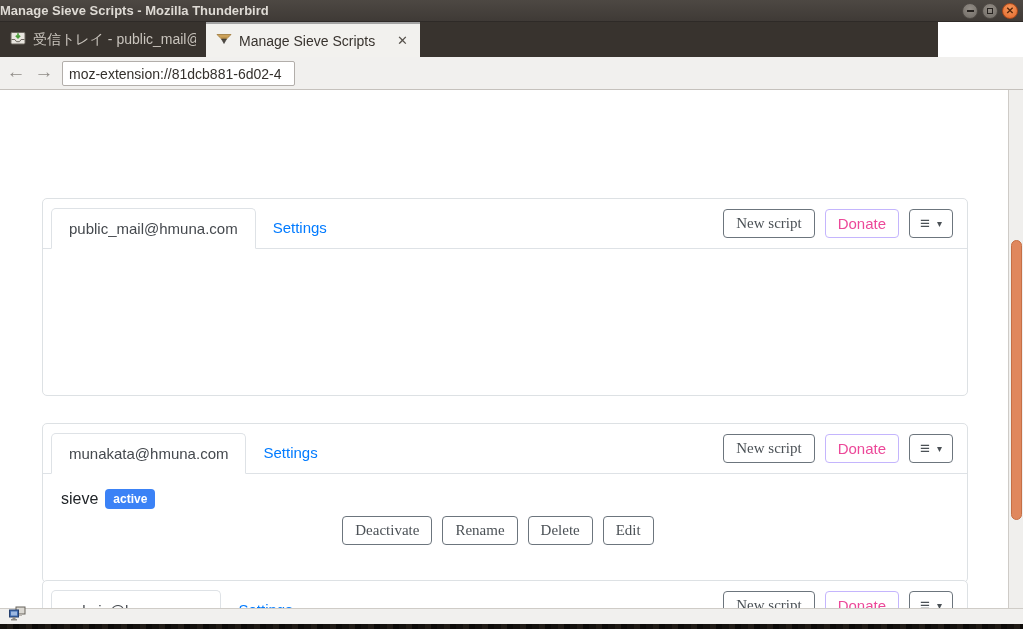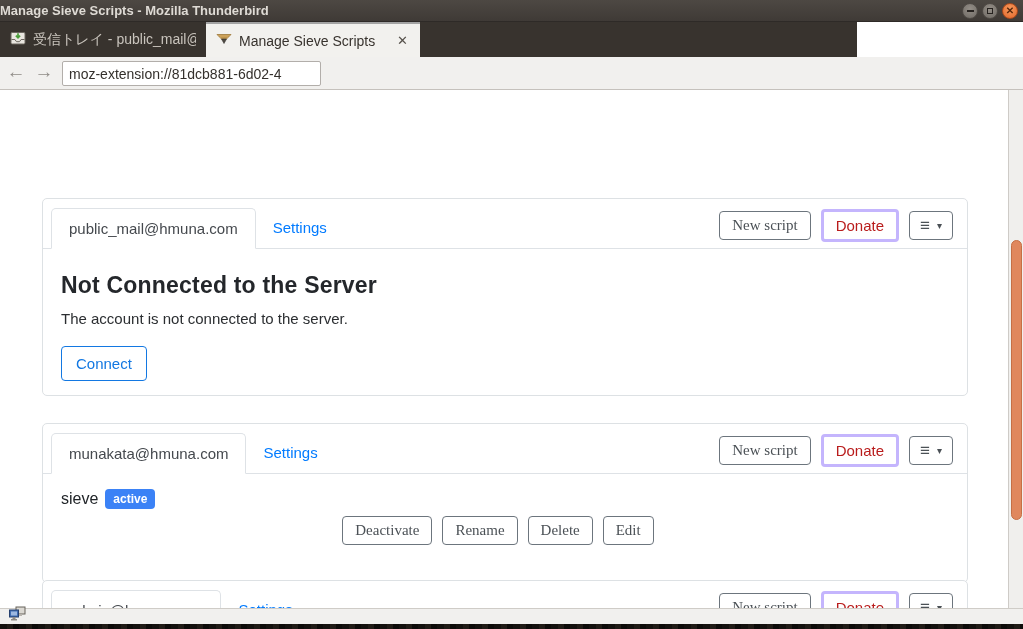--- a/index.html
+++ b/index.html
@@ -14,35 +14,35 @@
     text-align:left; color:#dfdbd5; font-size:13px; font-weight:bold; }
   .win-controls { position:absolute; right:5px; top:3px; display:flex; gap:4px; }
   .wbtn { width:16px; height:16px; border-radius:50%; display:flex; align-items:center; justify-content:center;
     font-size:10px; line-height:1; }
   .wbtn.gray { background:radial-gradient(circle at 50% 35%, #948e87, #6e6963); border:1px solid #4f4a45; color:#26221f; }
   .wbtn.close { background:radial-gradient(circle at 50% 35%, #f69a5d, #e2662a); border:1px solid #a8491c; color:#57270b; font-weight:bold; }
   .max-square { width:6px; height:6px; border:1px solid #26221f; display:inline-block; }
   .min-dash { width:7px; height:0; border-top:2px solid #26221f; display:inline-block; }
 
   
-  .tabbar { position:absolute; left:0; top:22px; width:857px; height:35px; background:#38332e; }
+  .tabbar { position:absolute; left:0; top:22px; width:938px; height:35px; background:#38332e; }
   .btab { position:absolute; top:0; height:35px; display:flex; align-items:center; gap:7px; padding:0 10px; }
   .btab.inactive { left:0; width:206px; color:#c9c4bd; overflow:hidden; white-space:nowrap; }
   .btab.active { left:206px; width:214px; background:#f2f1ee; color:#38332e;
     border-top:2px solid #a3a3a3; }
   .btab .tlabel { font-size:14px; white-space:nowrap; overflow:hidden; }
   .tab-close { margin-left:auto; color:#55504a; font-size:13px; padding:0 2px; }
 
   
   .navbar { position:absolute; left:0; top:57px; width:1023px; height:33px; background:#f1f0ee;
     border-bottom:1px solid #c5c1bc; }
   .nav-arrow { position:absolute; top:4px; font-size:19px; color:#8f8b86; width:24px; text-align:center; }
   .nav-back { left:4px; }
   .nav-fwd { left:32px; }
-  .urlbox { position:absolute; left:62px; top:4px; width:259px; height:25px; background:#fff;
+  .urlbox { position:absolute; left:62px; top:4px; width:233px; height:25px; background:#fff;
     border:1px solid #b2aeaa; border-radius:2px; font-family:inherit; font-size:14px; color:#34302c; padding:0 6px; }
 
   
   .content { position:absolute; left:0; top:90px; width:1023px; height:534px; background:#fff; }
 
   
   .scrollbar { position:absolute; right:0; top:90px; width:15px; height:518px; background:#f0efed;
     border-left:1px solid #cecbc7; }
   .scroll-thumb { position:absolute; left:2px; top:150px; width:11px; height:280px;
     background:#e0875d; border:1px solid #c56f45; border-radius:6px; }
@@ -56,21 +56,21 @@
   .card-tabs { position:relative; display:flex; align-items:flex-end; padding:8px 8px 0 8px;
     border-bottom:1px solid #dee2e6; }
   .acct-tab { background:#fff; border:1px solid #dee2e6; border-bottom:1px solid #fff;
     border-radius:5px 5px 0 0; padding:11px 17px; font-size:15px; color:#45494e; margin-bottom:-1px; }
   .settings-link { padding:12px 17px; font-size:15px; color:#027bff; }
   .head-actions { position:absolute; top:10px; right:14px; display:flex; gap:10px; align-items:center; }
 
   .btn { display:inline-flex; align-items:center; justify-content:center; background:#fff;
     border-radius:4px; font-size:15px; padding:5px 12px; font-family:inherit; white-space:nowrap; }
   .btn-sec { border:1px solid #6c757d; color:#4b5156;font-family:Liberation Serif, serif; }
-  .btn-info { border:3px solid #c4b5fd; color:#b91c1c; }
+  .btn-info { border:1px solid #c4b5fd; color:#ec4899; }
   .btn-primary-o { border:1px solid #1378e2; color:#1378e2; font-size:15px; padding:8px 14px; }
   .btn-drop { border:1px solid #6c757d; color:#4b5156; gap:7px; padding:5px 10px; }
   .hamburger { font-size:17px; line-height:1; }
   .caret { font-size:10px; line-height:1; color:#4b5156; }
 
   .card-body { padding:23px 18px 0 18px; }
   .nc-heading { font-size:23px; font-weight:bold; color:#24272b; letter-spacing:.2px; }
   .nc-message { font-size:15px; color:#2b2e31; margin-top:11px; }
   .connect-row { margin-top:19px; }
 
@@ -145,27 +145,20 @@
         <div class="settings-link">Settings</div>
         <div class="head-actions">
           <button class="btn btn-sec">New script</button>
           <button class="btn btn-info">Donate</button>
           <button class="btn btn-drop">
             <span class="hamburger">≡</span>
             <span class="caret">▾</span>
           </button>
         </div>
       </div>
-      <div class="card-body">
-        <div class="nc-heading">Not Connected to the Server</div>
-        <div class="nc-message">The account is not connected to the server.</div>
-        <div class="connect-row">
-          <button class="btn btn-primary-o">Connect</button>
-        </div>
-      </div>
     </div>
 
     <div class="card card-2">
       <div class="card-tabs">
         <div class="acct-tab">munakata@hmuna.com</div>
         <div class="settings-link">Settings</div>
         <div class="head-actions">
           <button class="btn btn-sec">New script</button>
           <button class="btn btn-info">Donate</button>
           <button class="btn btn-drop">

